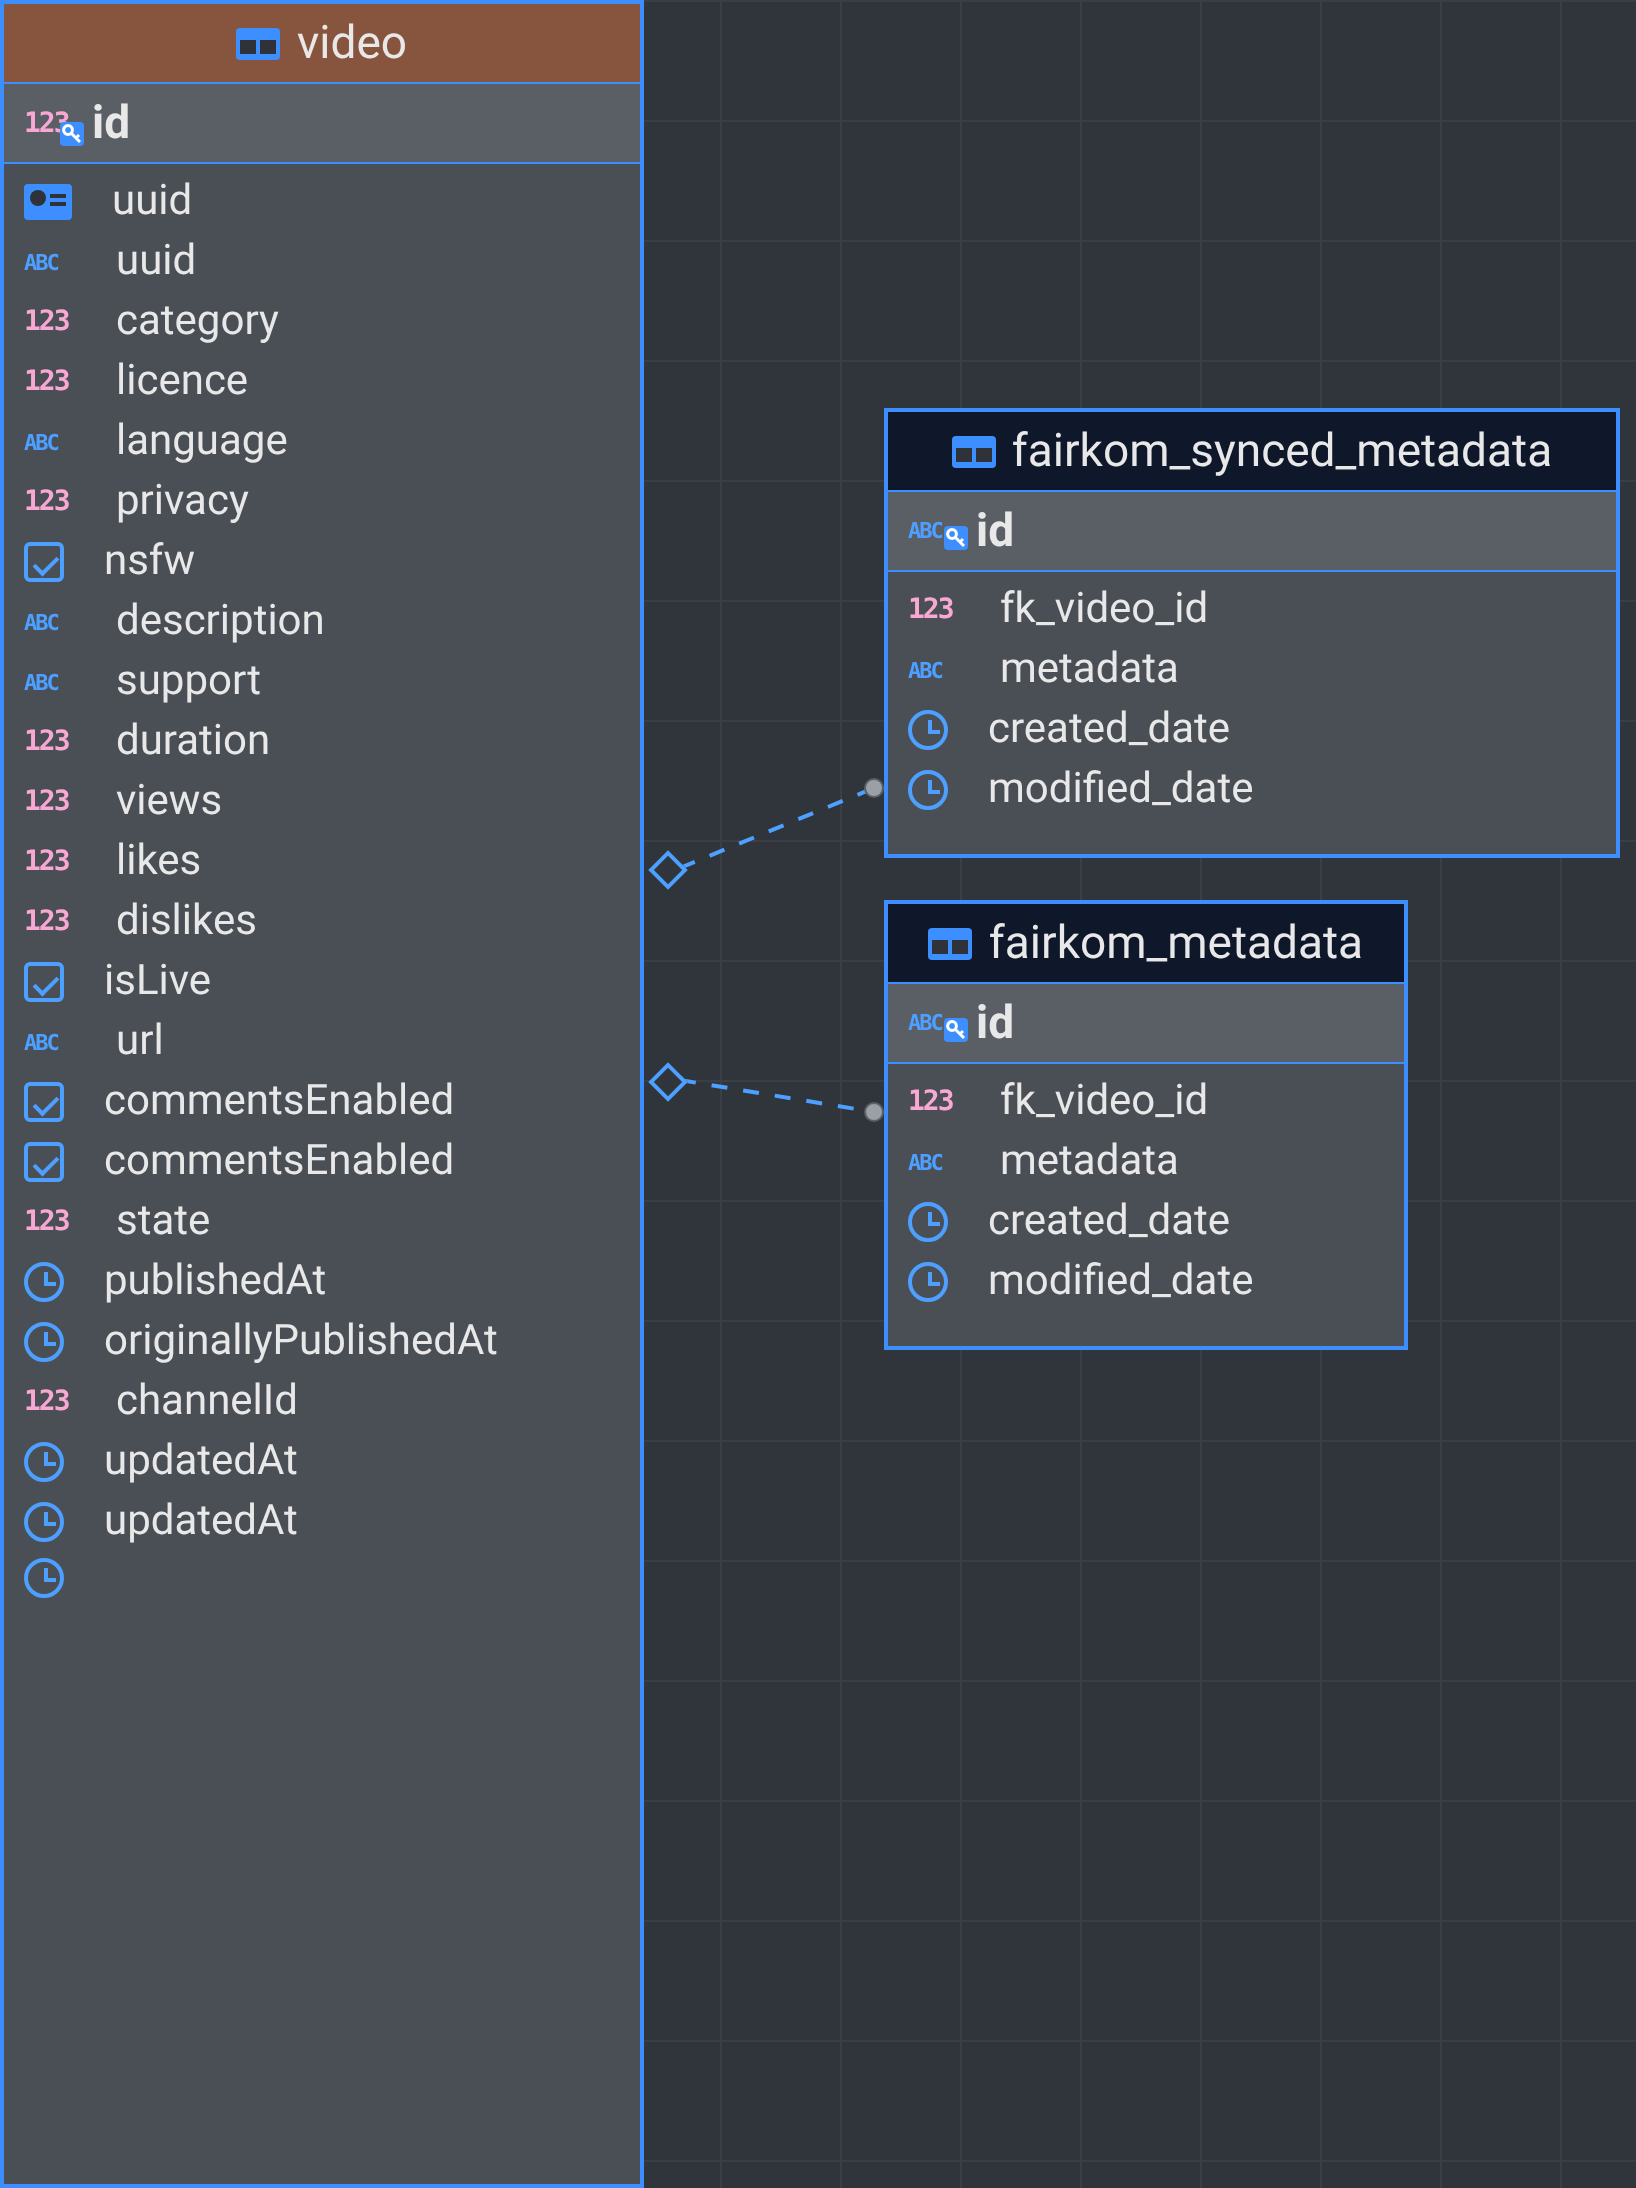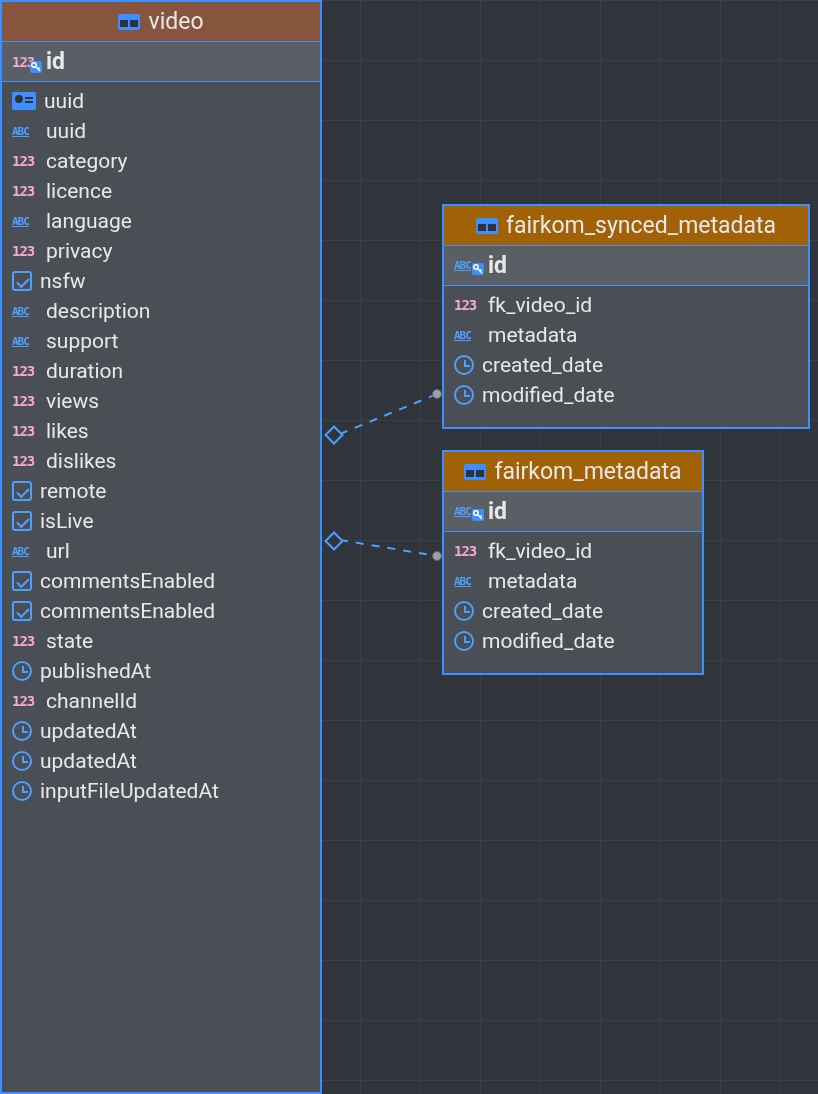--- a/index.html
+++ b/index.html
@@ -30,50 +30,50 @@
   .table-header {
     display: flex;
     align-items: center;
     justify-content: center;
     gap: 8px;
     padding: 6px 10px;
     font-size: 23px;
     font-weight: 400;
   }
   .header-video { background:#87553d; }
-  .header-dark  { background:#a16207; }
+  .header-dark  { background:#0f172a; }
 
   .pk-row {
     display:flex; align-items:center; gap:8px;
     padding: 6px 10px;
     background: #5a5e65;
     border-top: 1px solid #3d8eff;
     border-bottom: 1px solid #3d8eff;
     font-weight: 700;
     font-size: 23px;
   }
   .cols { padding: 4px 0 8px 0; }
   .col-row {
-    display:flex; gap:8px;
+    display:flex; gap:20px;
     padding: 3px 10px;
     font-size: 21px;
   }
 
   .icon { display:inline-flex; align-items:center; justify-content:center; flex-shrink:0;}
 
   
   .ico-table { width:22px; height:16px; background:#3d8eff; border-radius:2px; position:relative; }
   .ico-table::before, .ico-table::after { content:""; position:absolute; background:#2f3238; top:6px; height:7px; width:8px; }
   .ico-table::before { left:2px; }
   .ico-table::after  { right:2px; }
 
   
   .ico-num { font-family: monospace; font-size:14px; font-weight:700; color:#f9a8d4; letter-spacing:-1px; width:26px; text-align:left;}
   
-  .ico-abc { font-family: monospace; font-size:11px; font-weight:700; color:#4da0ff; letter-spacing:-1px; width:26px; text-align:left;text-decoration:underline;}
+  .ico-abc { font-family: monospace; font-size:11px; font-weight:700; color:#4da0ff; letter-spacing:-1px; width:26px; text-align:left;}
   .keybadge {
     position:absolute; bottom:-3px; right:-4px;
     width:12px; height:12px; background:#3d8eff; border-radius:2px;
   }
   .keybadge svg { width:12px; height:12px; display:block;}
 
   
   .ico-card { width:24px; height:18px; background:#3d8eff; border-radius:2px; position:relative;}
   .ico-card::before { content:""; position:absolute; left:3px; top:3px; width:8px; height:8px; background:#2f3238; border-radius:50%;}
   .ico-card::after  { content:""; position:absolute; left:13px; top:5px; width:8px; height:2px; background:#2f3238; box-shadow: 0 4px 0 #2f3238;}
@@ -214,81 +214,80 @@
         <div class="col-row">
           <span class="icon">
             <span class="ico-num">123</span>
           </span>
           <span>dislikes</span>
         </div>
         <div class="col-row">
           <span class="icon">
             <span class="ico-bool"></span>
           </span>
-          <span>remote</span>
+          <span>isLive</span>
+        </div>
+        <div class="col-row">
+          <span class="icon">
+            <span class="ico-abc">ABC</span>
+          </span>
+          <span>url</span>
         </div>
         <div class="col-row">
           <span class="icon">
             <span class="ico-bool"></span>
           </span>
-          <span>isLive</span>
-        </div>
-        <div class="col-row">
-          <span class="icon">
-            <span class="ico-abc">ABC</span>
-          </span>
-          <span>url</span>
+          <span>commentsEnabled</span>
         </div>
         <div class="col-row">
           <span class="icon">
             <span class="ico-bool"></span>
           </span>
           <span>commentsEnabled</span>
         </div>
         <div class="col-row">
           <span class="icon">
-            <span class="ico-bool"></span>
-          </span>
-          <span>commentsEnabled</span>
-        </div>
-        <div class="col-row">
-          <span class="icon">
             <span class="ico-num">123</span>
           </span>
           <span>state</span>
         </div>
         <div class="col-row">
           <span class="icon">
             <span class="ico-clock"></span>
           </span>
           <span>publishedAt</span>
         </div>
         <div class="col-row">
           <span class="icon">
+            <span class="ico-clock"></span>
+          </span>
+          <span>originallyPublishedAt</span>
+        </div>
+        <div class="col-row">
+          <span class="icon">
             <span class="ico-num">123</span>
           </span>
           <span>channelId</span>
         </div>
         <div class="col-row">
           <span class="icon">
             <span class="ico-clock"></span>
           </span>
           <span>updatedAt</span>
         </div>
         <div class="col-row">
           <span class="icon">
             <span class="ico-clock"></span>
           </span>
           <span>updatedAt</span>
         </div>
         <div class="col-row">
           <span class="icon">
             <span class="ico-clock"></span>
           </span>
-          <span>inputFileUpdatedAt</span>
         </div>
       </div>
   </div>
 
   <div class="table-entity" style="left:442px;top:204px;width:368px;min-height:225px;">
     <div class="table-header header-dark">
       <span class="icon">
           <span class="ico-table"></span>
         </span>
       <span>fairkom_synced_metadata</span>

